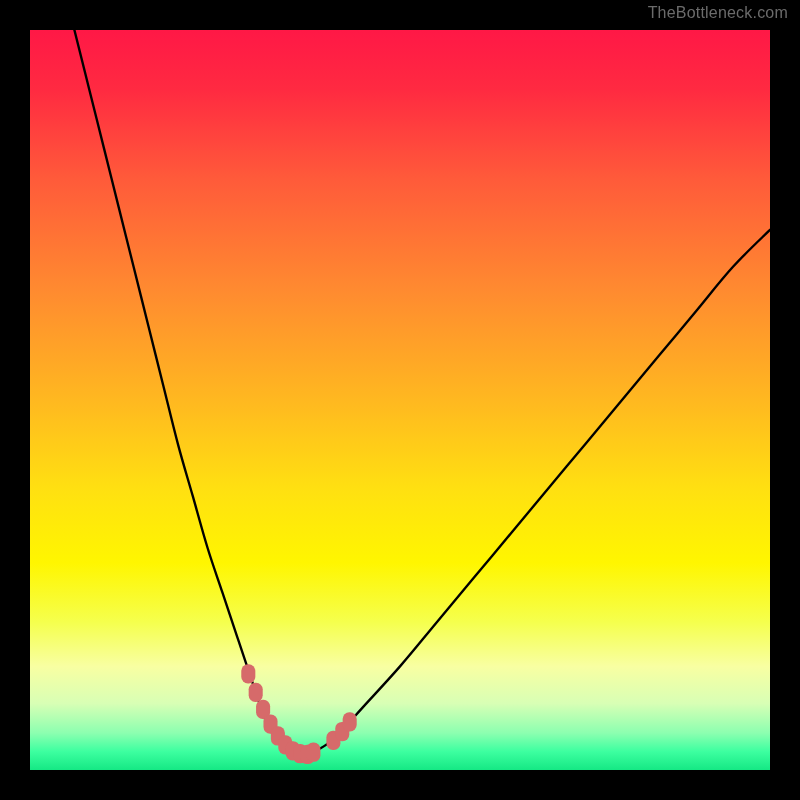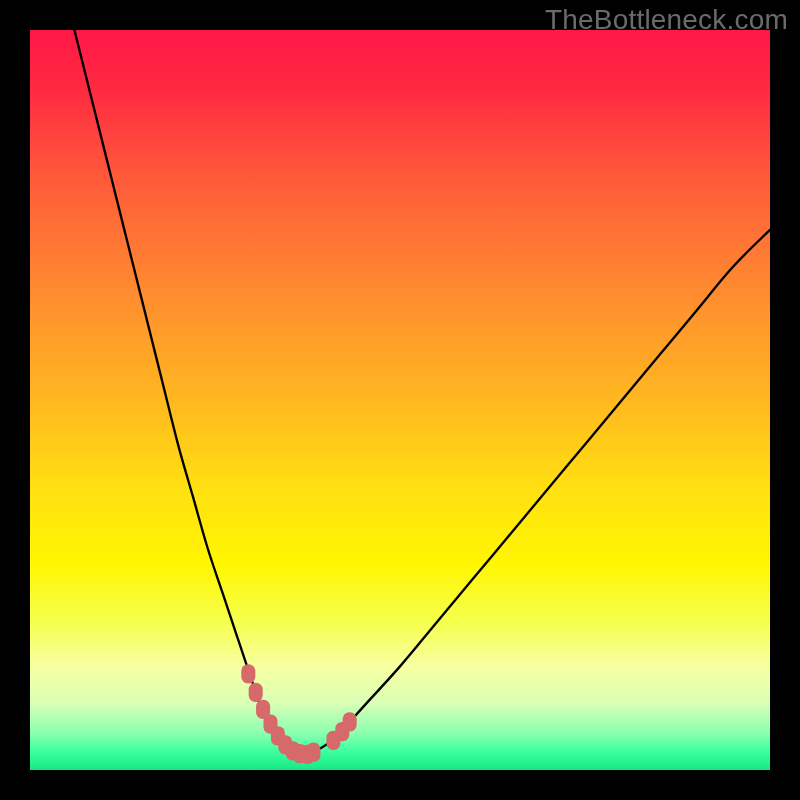--- a/index.html
+++ b/index.html
@@ -40,21 +40,21 @@
     left: 0;
     width: 740px;
     height: 740px;
     overflow: visible;
   }
   .watermark {
     position: absolute;
     top: 4px;
     right: 12px;
     color: #6b6b6b;
-    font-size: 28px;
+    font-size: 16px;
     font-weight: 500;
     letter-spacing: 0.2px;
   }
 </style>
 </head>
 <body>
 
 <div class="frame">
   <div class="plot-area">
     <svg class="gradient" viewBox="0 0 100 100" preserveAspectRatio="none">

